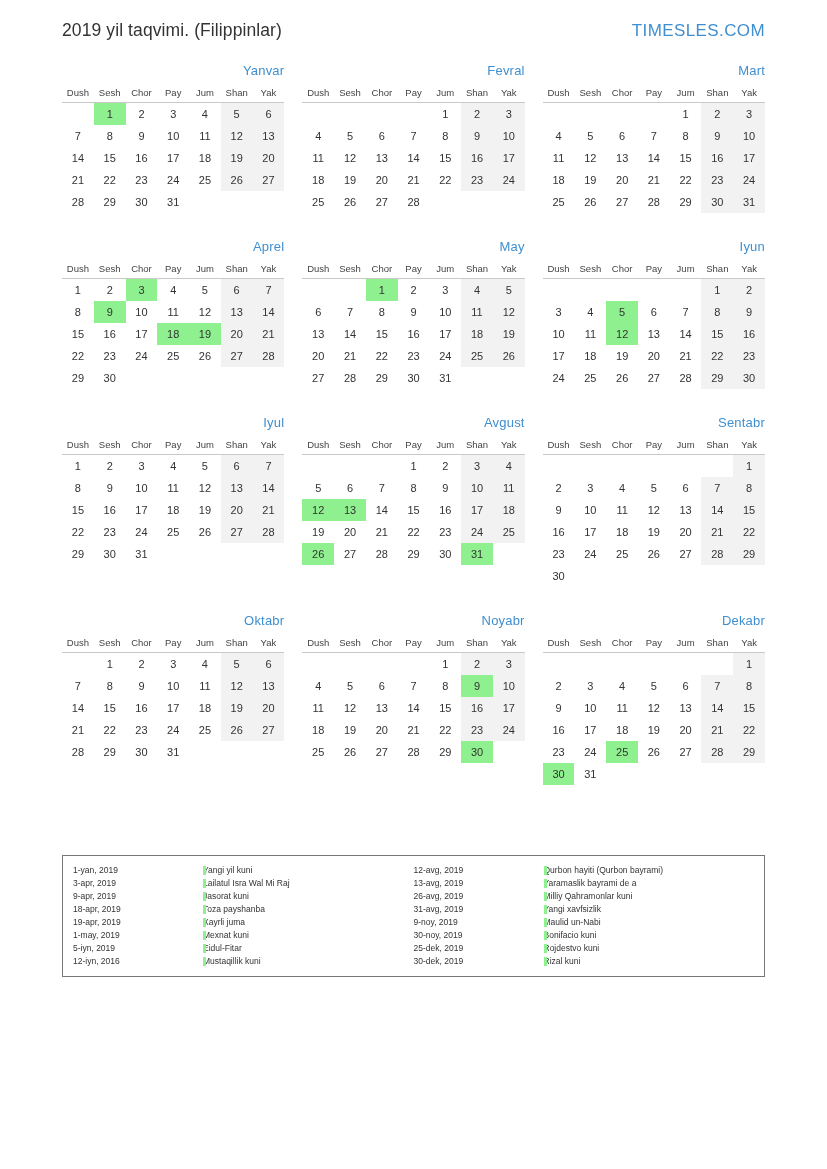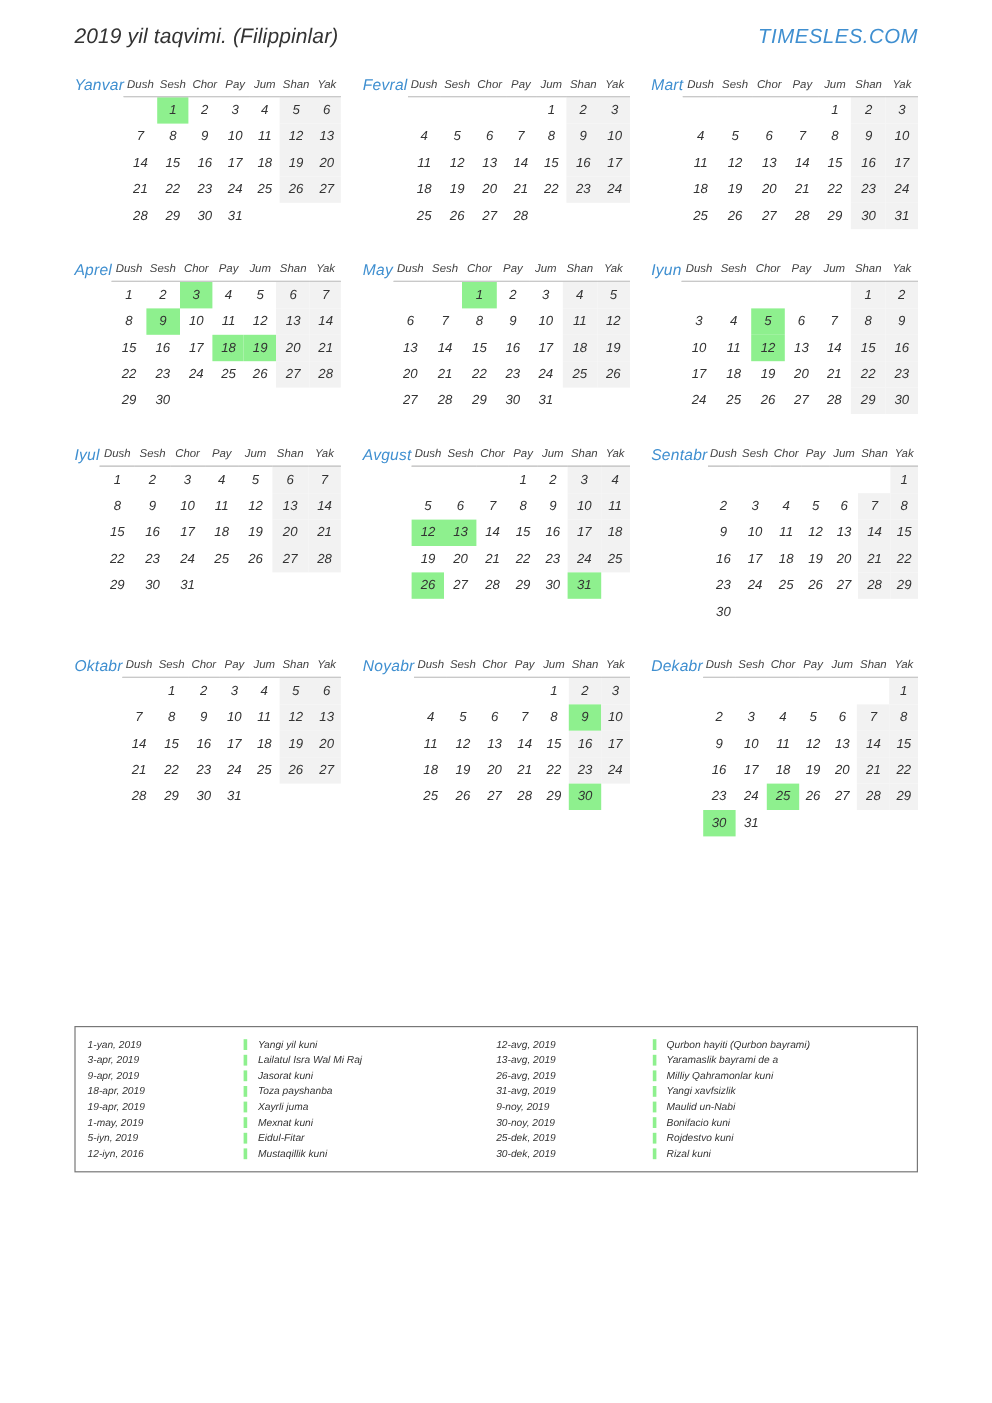--- a/index.html
+++ b/index.html
@@ -13,21 +13,20 @@
     font-family: "Liberation Sans", sans-serif;
     color: #222222;
     position: relative;
     overflow: hidden;
   }
   .page {
     width: 827px;
     height: 1169px;
     position: relative;
     box-sizing: border-box;
-    font-style: italic;
   }
   .header {
     display: flex;
     align-items: baseline;
     justify-content: space-between;
     padding: 20px 62px 0 62px;
   }
   .title {
     font-size: 17.5px;
     color: #333333;
@@ -42,22 +41,22 @@
   .grid {
     margin-top: 22px;
     padding: 0 62px;
     display: grid;
     grid-template-columns: repeat(3, 1fr);
     row-gap: 26px;
     column-gap: 18px;
   }
   .month {
     display: flex;
-    flex-direction: row;
-    align-items: flex-start;
+    flex-direction: column;
+    align-items: flex-end;
   }
   .month-name {
     font-size: 13px;
     color: #3f8fd0;
     margin-bottom: 7px;
     letter-spacing: 0.2px;
   }
   table.cal {
     border-collapse: collapse;
     font-size: 11px;
@@ -110,21 +109,21 @@
   .legend-names {
     flex: 1;
   }
   .legend-row {
     font-size: 8.5px;
     line-height: 13px;
     color: #333;
     white-space: nowrap;
   }
   .legend-names .legend-row {
-    padding-left: 12px;
+    padding-left: 0;
     position: relative;
   }
   .legend-names .legend-row::before {
     content: "";
     position: absolute;
     left: 0;
     top: 2px;
     width: 3px;
     height: 9px;
     background: #8ef08e;

